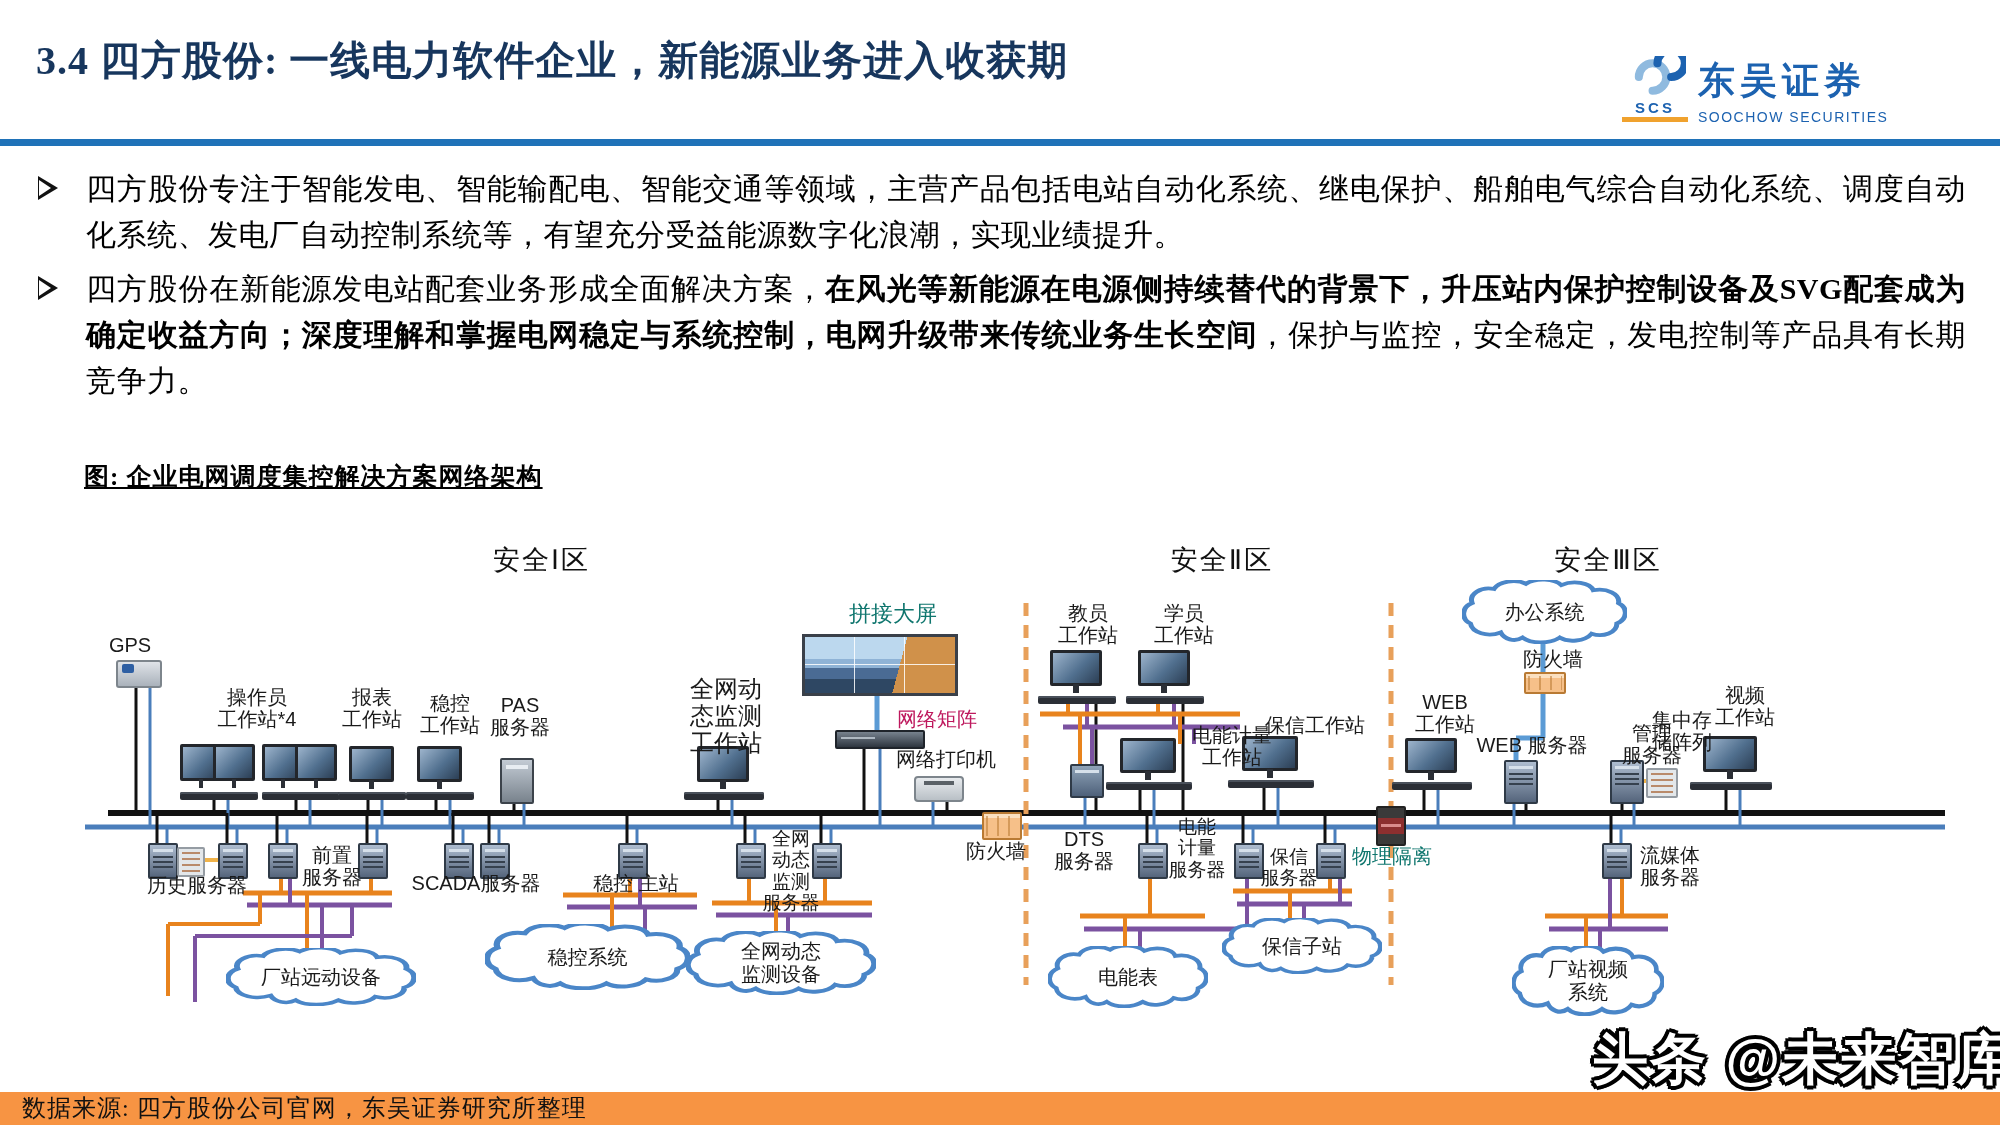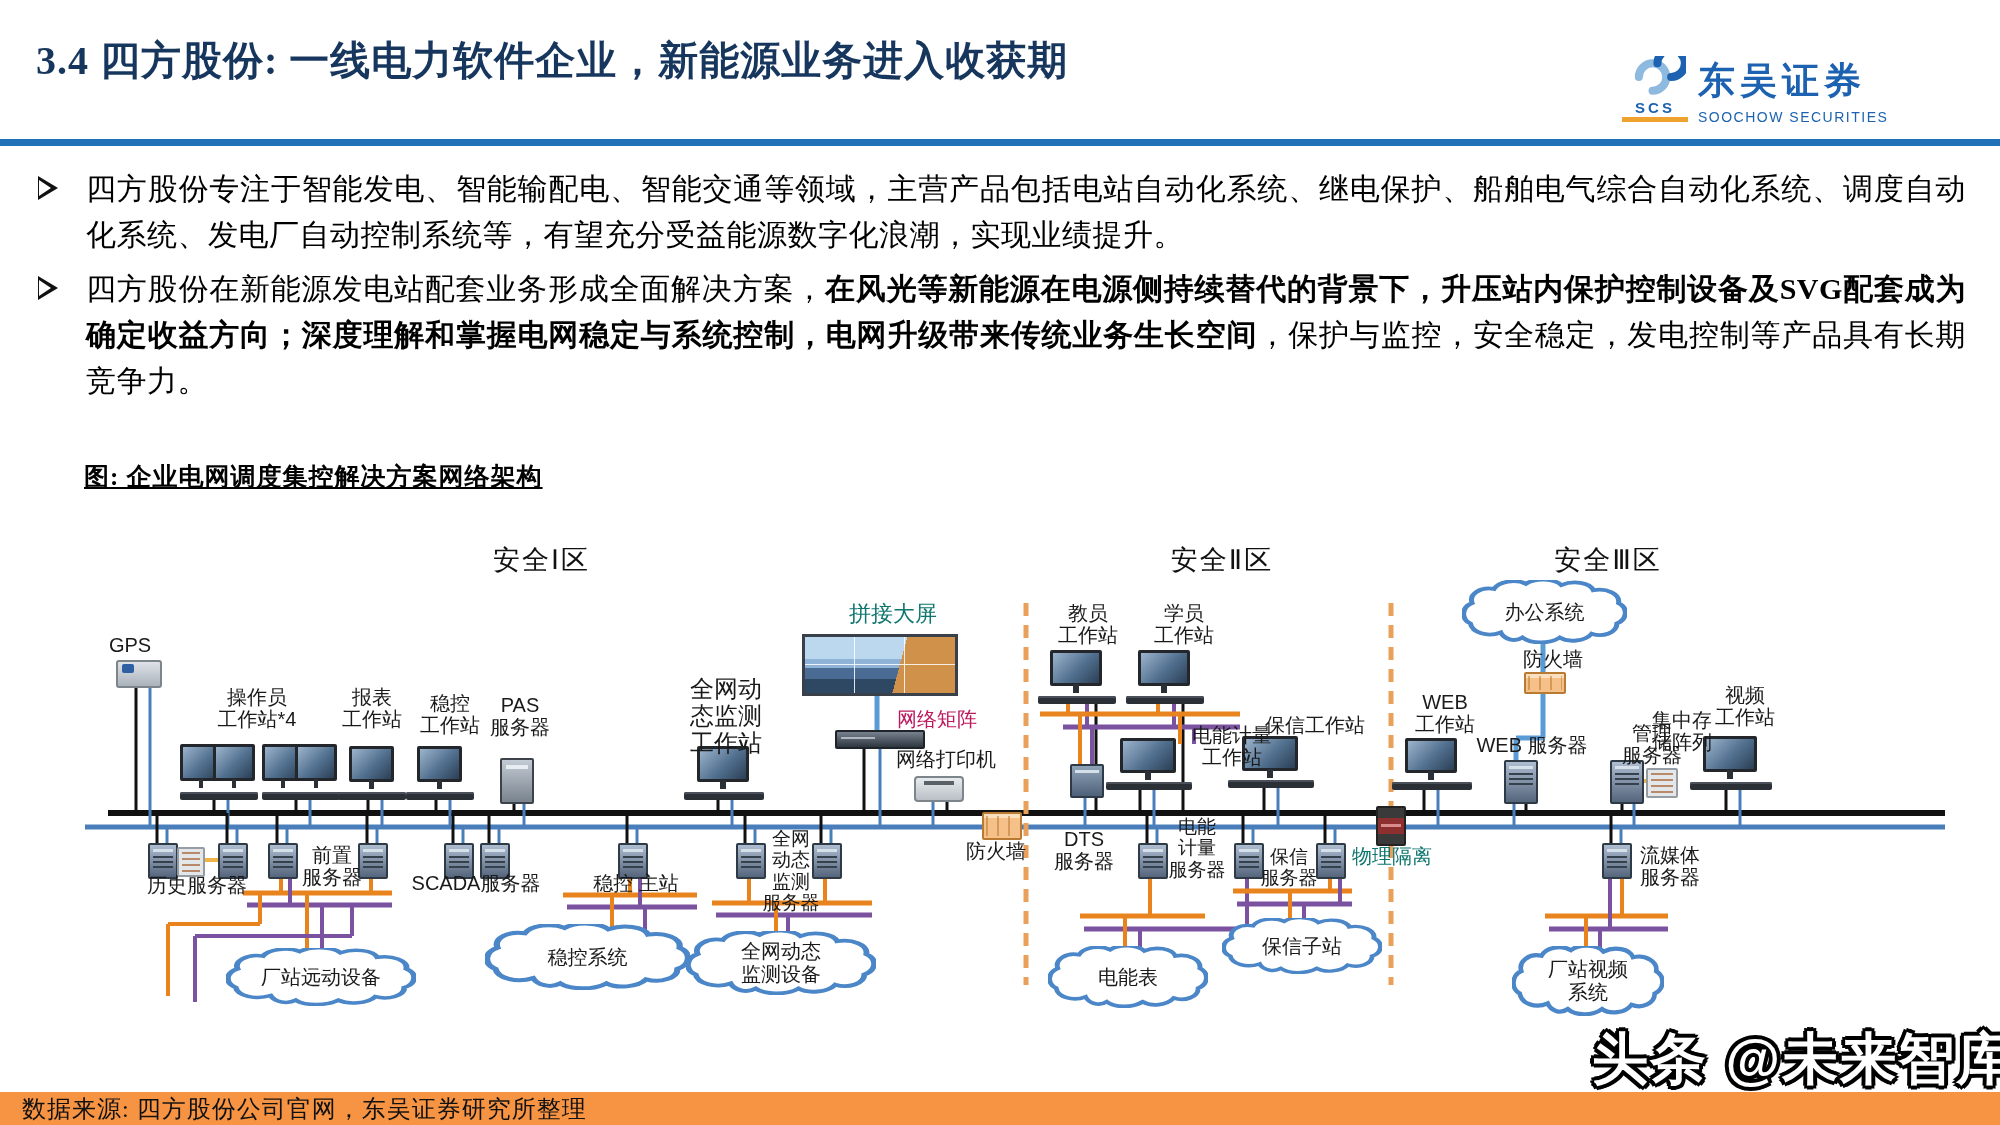--- a/index.html
+++ b/index.html
@@ -57,21 +57,21 @@
   .rack::before{content:"";position:absolute;left:4px;top:35%;width:40%;height:2px;background:#aeb8c2}
   
   .videowall{border:3px solid #3a4049;background:linear-gradient(105deg,rgba(0,0,0,0) 62%,#d0914a 62%),linear-gradient(180deg,#bcd8ee 0 40%,#8fb3d6 40% 55%,#4a6b94 55% 75%,#2e4763 75% 100%)}
   .videowall .vgrid{inset:0;background:linear-gradient(90deg,transparent 0 calc(33.3% - 1px),rgba(255,255,255,.85) calc(33.3% - 1px) 33.3%,transparent 33.3% calc(66.6% - 1px),rgba(255,255,255,.85) calc(66.6% - 1px) 66.6%,transparent 66.6%),linear-gradient(180deg,transparent 0 calc(50% - 1px),rgba(255,255,255,.85) calc(50% - 1px) 50%,transparent 50%)}
   
   .cloud{position:absolute}
   .cloud svg{position:absolute;inset:0;width:100%;height:100%}
   .cloud span{position:absolute;inset:0;display:flex;align-items:center;justify-content:center;font-size:20px;line-height:1.15;white-space:pre-line;text-align:center;color:#1a1a1a}
   
   .watermark{position:absolute;left:1592px;top:1022px;font:700 56px "Liberation Sans",sans-serif;color:#fff;letter-spacing:2px;white-space:nowrap;text-shadow:-3px -3px 0 #000,3px -3px 0 #000,-3px 3px 0 #000,3px 3px 0 #000,0 4px 0 #000,4px 0 0 #000,0 -4px 0 #000,-4px 0 0 #000;z-index:5}
-  .footer{position:absolute;left:0;top:1092px;width:2000px;height:33px;background:#F79443;display:flex;align-items:center;z-index:6}
+  .footer{position:absolute;left:0;top:1092px;width:2000px;height:33px;background:#F79443;display:flex;align-items:flex-start;z-index:6}
   .footer span{margin-left:22px;font:24px "Liberation Serif",serif;color:#111;letter-spacing:1px}
 </style>
 </head>
 <body>
 
 <div class="page">
 
   <div class="title">3.4 四方股份:  一线电力软件企业，新能源业务进入收获期</div>
 
   <div class="logo">

